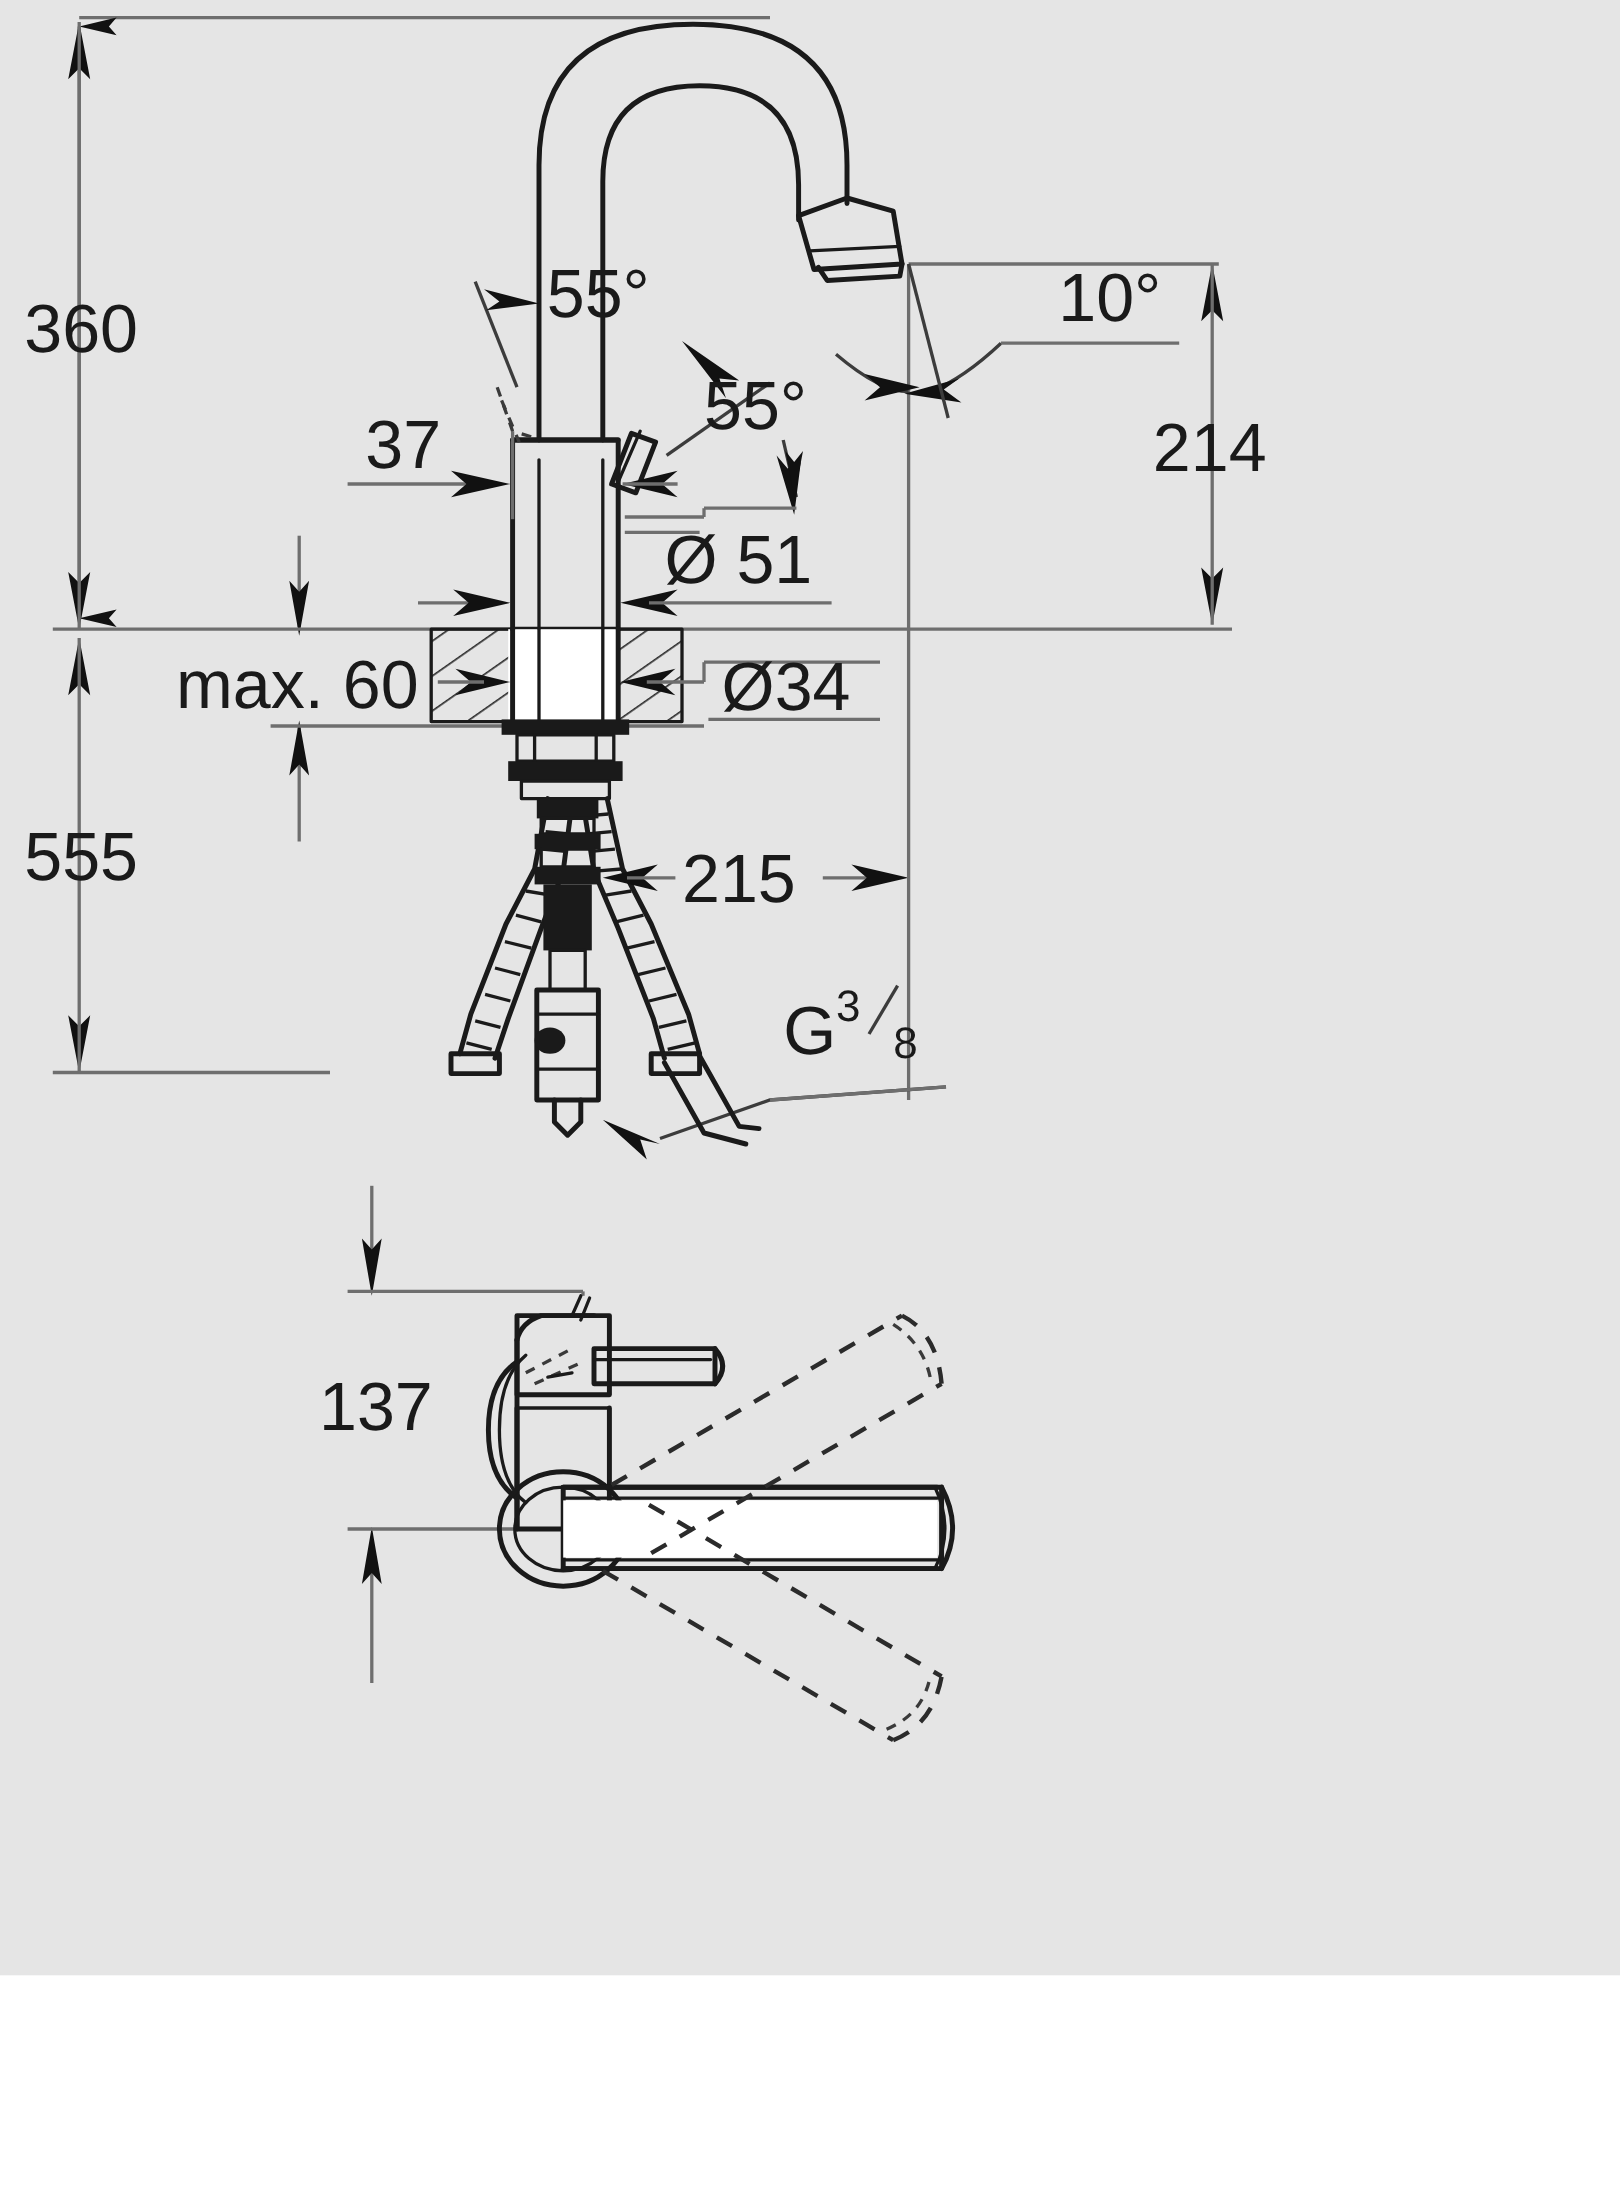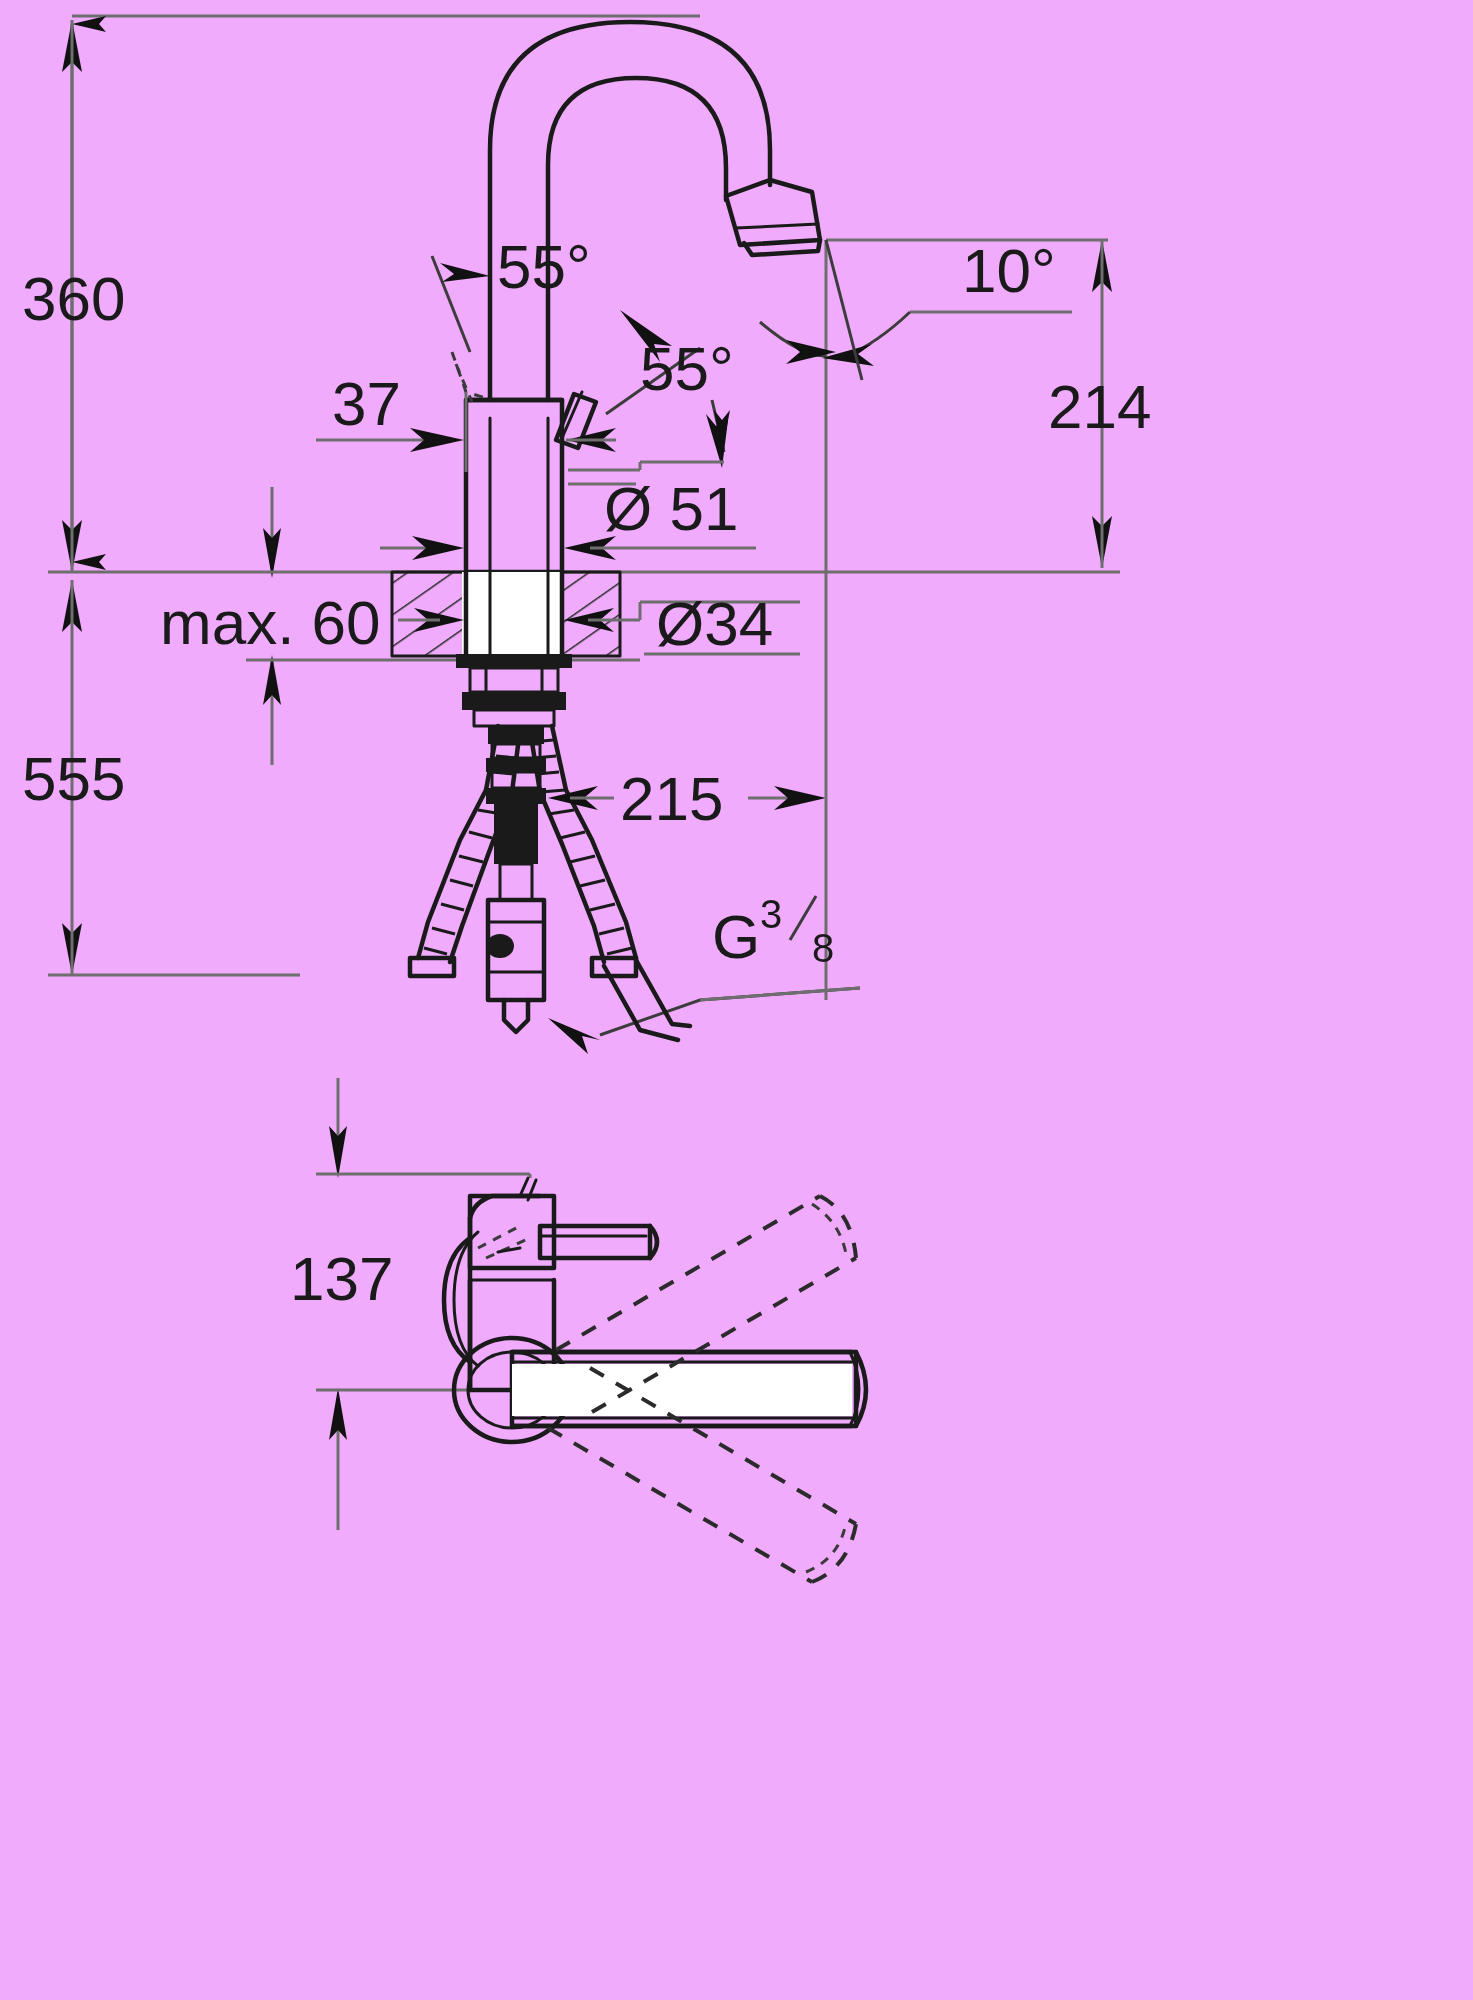--- a/index.html
+++ b/index.html
@@ -7,22 +7,22 @@
     margin: 0;
     padding: 0;
     background: #ffffff;
   }
   body {
     font-family: "Liberation Sans", sans-serif;
   }
   #drawing-root {
     position: relative;
     width: 1473px;
-    height: 2000px;
-    background: #f0abfc;
+    height: 1796px;
+    background: #e5e5e5;
     overflow: hidden;
   }
   svg.sheet {
     display: block;
     width: 1473px;
     height: 2000px;
   }
   .dimtext {
     font-family: "Liberation Sans", sans-serif;
     font-size: 62px;

